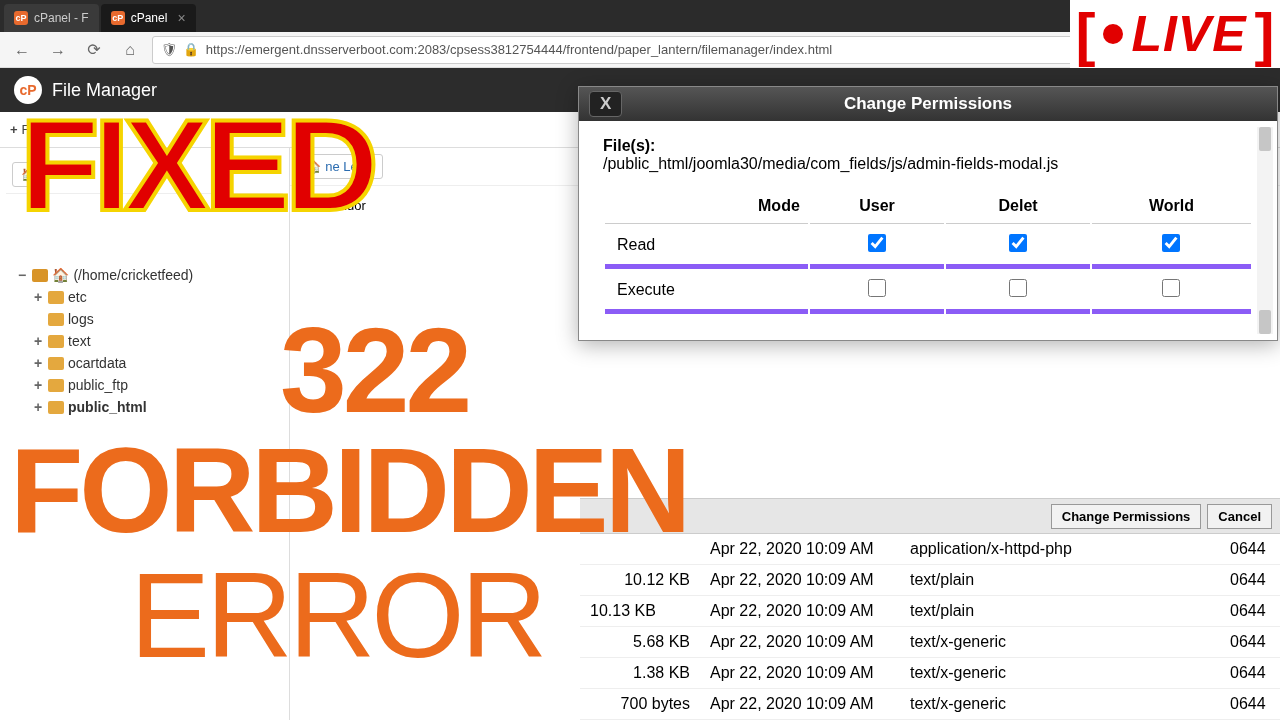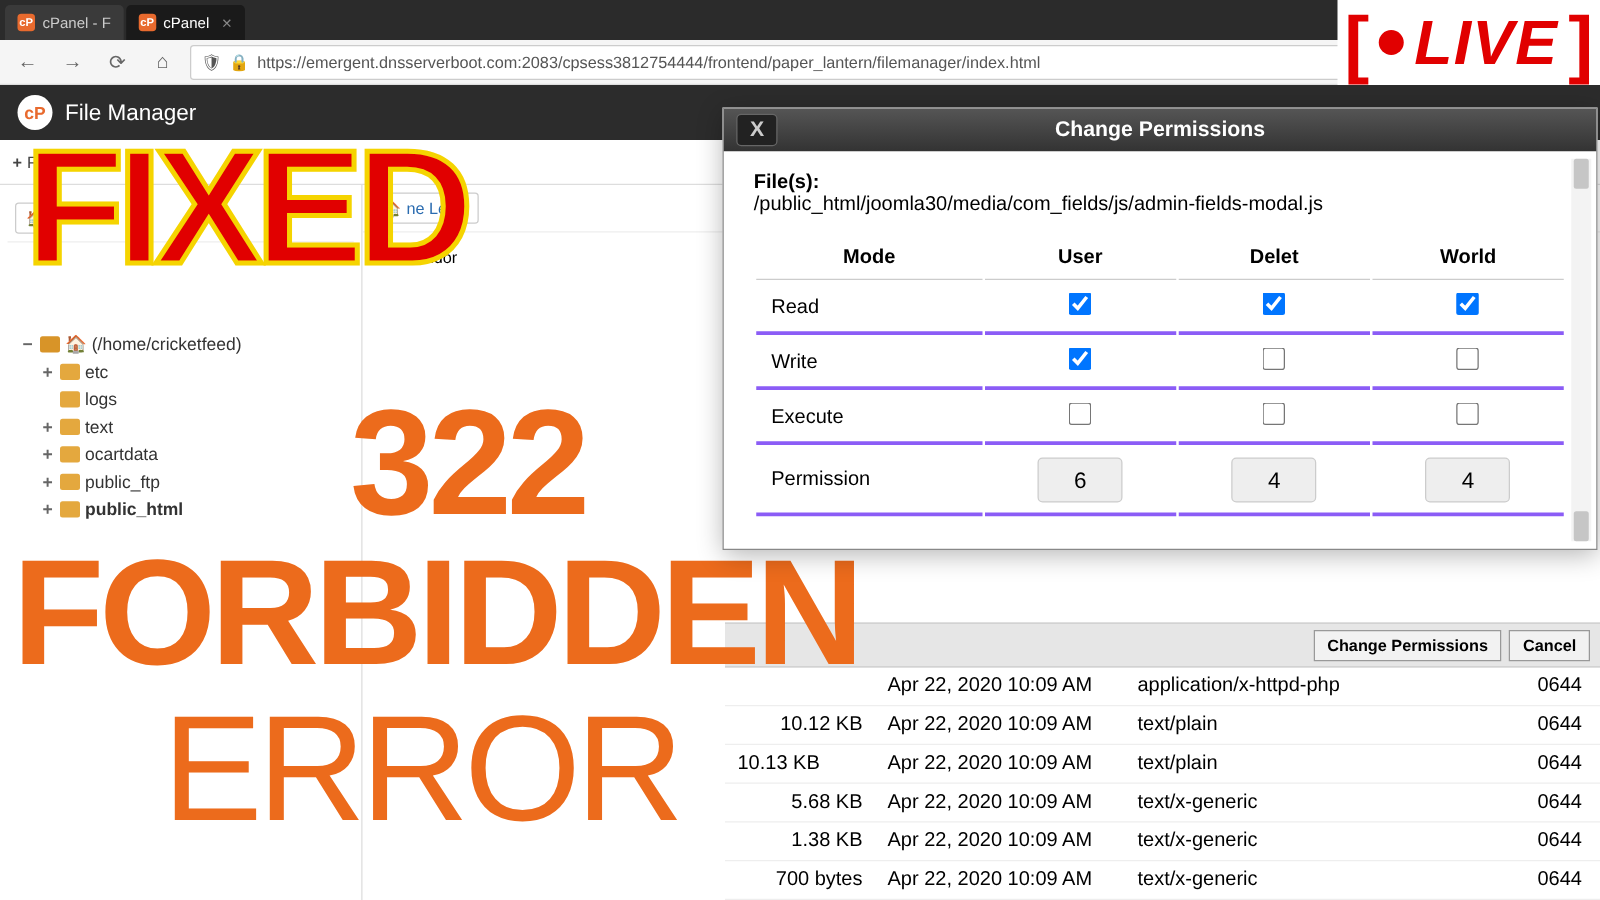--- a/index.html
+++ b/index.html
@@ -35,22 +35,22 @@
 .data-table{width:100%;border-collapse:collapse;font-size:16px}
 .data-table td{padding:6px 10px;border-bottom:1px solid #eee;text-align:left}
 .modal{position:absolute;top:86px;left:578px;width:700px;background:#fff;border:1px solid #888;box-shadow:0 4px 20px rgba(0,0,0,.3);z-index:50}
 .modal-title{height:34px;background:linear-gradient(#555,#333);color:#fff;font-weight:bold;font-size:17px;display:flex;align-items:center;justify-content:center;position:relative}
 .modal-close{position:absolute;left:10px;top:4px;background:#222;border:1px solid #666;border-radius:4px;padding:2px 10px;color:#ccc;font-weight:bold;cursor:pointer}
 .modal-body{padding:16px 24px 24px;position:relative}
 .file-path{font-size:16px;margin-bottom:14px}
 .file-path b{font-weight:bold}
 .perm-table{width:100%;font-size:16px}
 .perm-table th{font-weight:bold;text-align:center;padding:8px;border-bottom:1px solid #ccc}
-.perm-table th:first-child{text-align:center}
-.perm-table td{padding:8px;text-align:center;border-bottom:3px solid #8b5cf6}
+.perm-table th:first-child{text-align:right}
+.perm-table td{padding:8px;text-align:center;border-bottom:5px solid #8b5cf6}
 .perm-table td:first-child{text-align:left;padding-left:12px}
 .permbox{width:68px;height:36px;background:#eee;border:1px solid #ccc;border-radius:4px;text-align:center;font-size:18px}
 input[type=checkbox]{width:18px;height:18px}
 .scroll-hint{position:absolute;right:4px;top:6px;bottom:6px;width:16px;background:#f3f3f3}
 .scroll-thumb{position:absolute;left:2px;right:2px;background:#c6c6c6;border-radius:2px}
 .overlay-fixed{position:absolute;top:100px;left:20px;font-size:130px;font-weight:900;color:#e10000;-webkit-text-stroke:4px #f5d400;letter-spacing:-6px;z-index:100;line-height:1}
 .overlay-403{position:absolute;top:310px;left:280px;font-size:120px;font-weight:900;color:#ec6b1c;letter-spacing:-4px;z-index:40;line-height:1}
 .overlay-forb{position:absolute;top:430px;left:10px;font-size:120px;font-weight:700;color:#ec6b1c;letter-spacing:-4px;z-index:40;line-height:1}
 .overlay-err{position:absolute;top:555px;left:130px;font-size:120px;font-weight:400;color:#ec6b1c;letter-spacing:-4px;z-index:40;line-height:1}
 .live-badge{position:absolute;top:0;right:0;width:210px;height:68px;background:#fff;display:flex;align-items:center;justify-content:center;z-index:120;gap:8px}
@@ -224,37 +224,25 @@
         <th>Delet</th>
         <th>World</th>
       </tr>
       <tr>
         <td>Read</td>
         <td><input type="checkbox" id="cb-ru" checked="" style=""></td>
         <td><input type="checkbox" id="cb-rg" checked="" style=""></td>
         <td><input type="checkbox" id="cb-rw" checked="" style=""></td>
       </tr>
       <tr>
-        <td>Write</td>
-        <td><input type="checkbox" id="cb-wu" checked="" style=""></td>
-        <td><input type="checkbox" id="cb-wg" style=""></td>
-        <td><input type="checkbox" id="cb-ww" style=""></td>
-      </tr>
-      <tr>
         <td>Execute</td>
         <td><input type="checkbox" id="cb-eu" style=""></td>
         <td><input type="checkbox" id="cb-eg" style=""></td>
         <td><input type="checkbox" id="cb-ew" style=""></td>
       </tr>
-      <tr>
-        <td>Permission</td>
-        <td><input class="permbox" value="6" style=""></td>
-        <td><input class="permbox" value="4" style=""></td>
-        <td><input class="permbox" value="4" style=""></td>
-      </tr>
     </tbody>
       </table>
   </div>
 </div>
 
 <div class="overlay-fixed">FIXED</div>
 <div class="overlay-403">322</div>
 <div class="overlay-forb">FORBIDDEN</div>
 <div class="overlay-err">ERROR</div>
 

